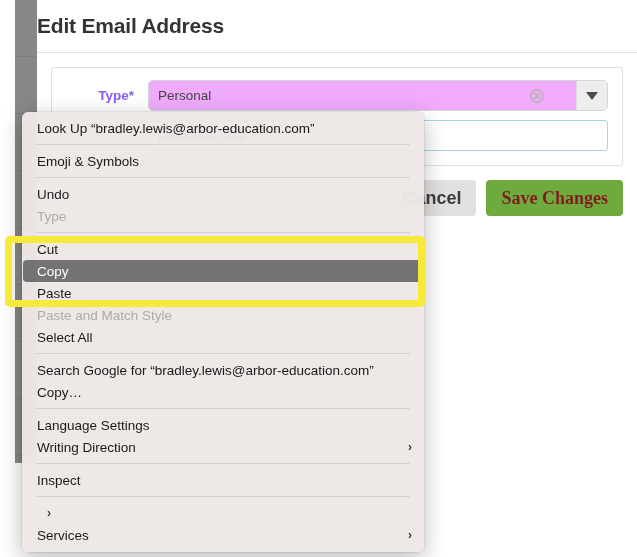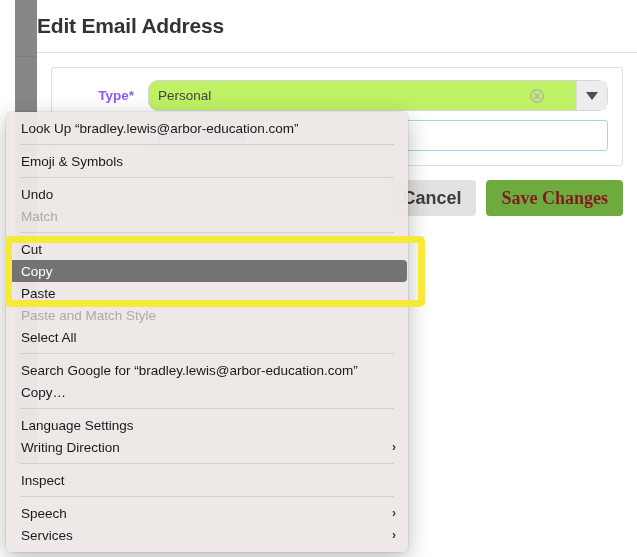--- a/index.html
+++ b/index.html
@@ -85,22 +85,22 @@
     color: #8b5cf6;
     font-weight: bold;
     flex: 0 0 auto;
   }
 
   
   .select-control {
     flex: 1 1 auto;
     height: 31px;
     border: 1px solid #d6d6d6;
-    border-radius: 10px;
-    background: #bef264;
+    border-radius: 5px;
+    background: #f0abfc;
     display: flex;
     align-items: center;
     box-sizing: border-box;
     gap: 28px;
   }
   .select-value {
     flex: 1 1 auto;
     padding-left: 9px;
     font-size: 13.5px;
     color: #444444;
@@ -175,21 +175,21 @@
   }
   .btn-primary {
     background: #6eaa3e;
     color: #7f1d1d;
     font-family: Liberation Serif, serif;
   }
 
   
   #context-menu {
     position: absolute;
-    left: 6px;
+    left: 22px;
     top: 112px;
     width: 402px;
     background: rgba(237,231,230,0.97);
     border-radius: 6px;
     box-shadow: 0 6px 22px rgba(0,0,0,0.28), 0 0 0 0.5px rgba(0,0,0,0.12);
     padding: 5px 0 6px 0;
     box-sizing: border-box;
     overflow: hidden;
   }
   .menu-item {
@@ -301,21 +301,21 @@
     </div>
     <div class="menu-sep"></div>
     <div class="menu-item">
       <span class="label">Emoji &amp; Symbols</span>
     </div>
     <div class="menu-sep"></div>
     <div class="menu-item">
       <span class="label">Undo</span>
     </div>
     <div class="menu-item disabled">
-      <span class="label">Match</span>
+      <span class="label">Type</span>
     </div>
     <div class="menu-sep"></div>
     <div class="menu-item">
       <span class="label">Cut</span>
     </div>
     <div class="menu-item selected">
       <span class="label">Copy</span>
     </div>
     <div class="menu-item">
       <span class="label">Paste</span>
@@ -340,21 +340,20 @@
     <div class="menu-item">
       <span class="label">Writing Direction</span>
       <span class="submenu-arrow">›</span>
     </div>
     <div class="menu-sep"></div>
     <div class="menu-item">
       <span class="label">Inspect</span>
     </div>
     <div class="menu-sep"></div>
     <div class="menu-item">
-      <span class="label">Speech</span>
       <span class="submenu-arrow">›</span>
     </div>
     <div class="menu-item">
       <span class="label">Services</span>
       <span class="submenu-arrow">›</span>
     </div>
   </div>
 
 <div id="annotation-box"></div>
 

